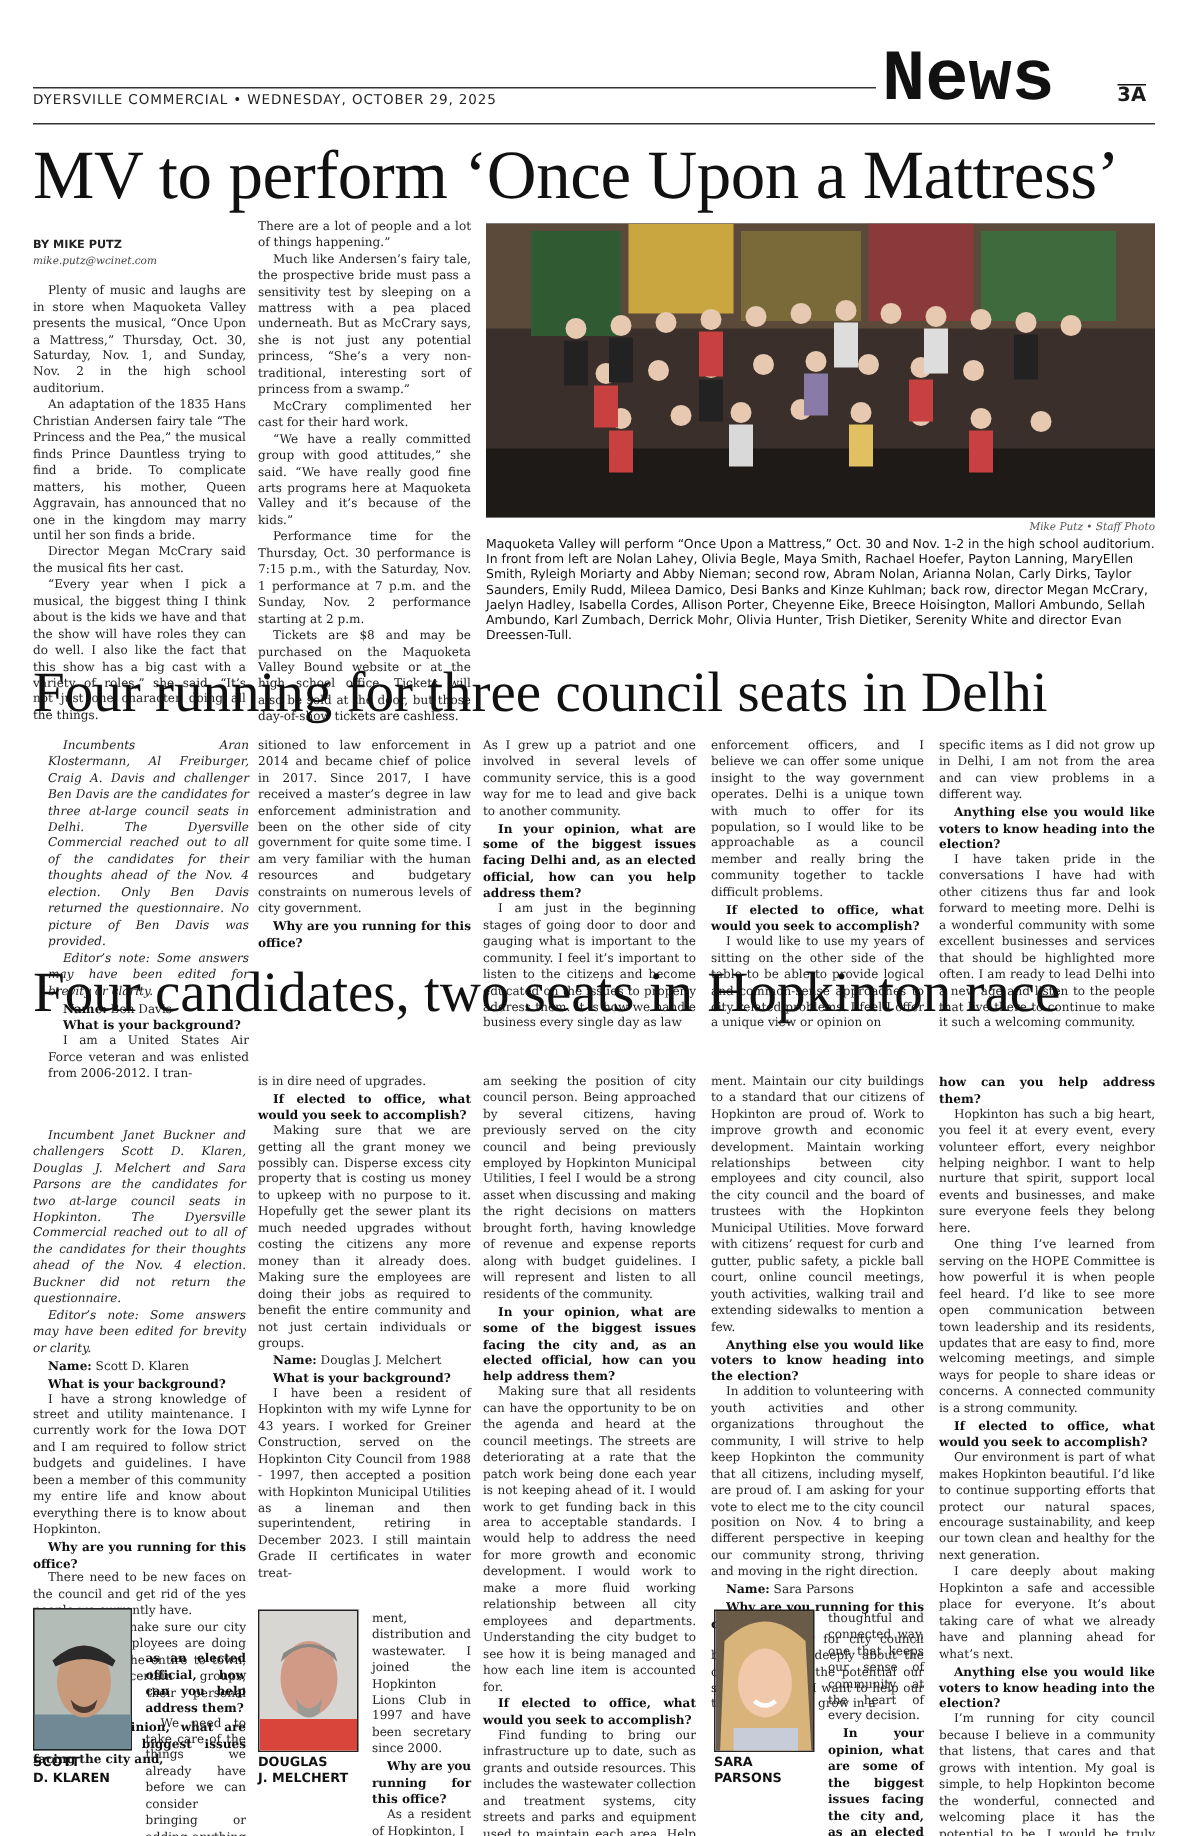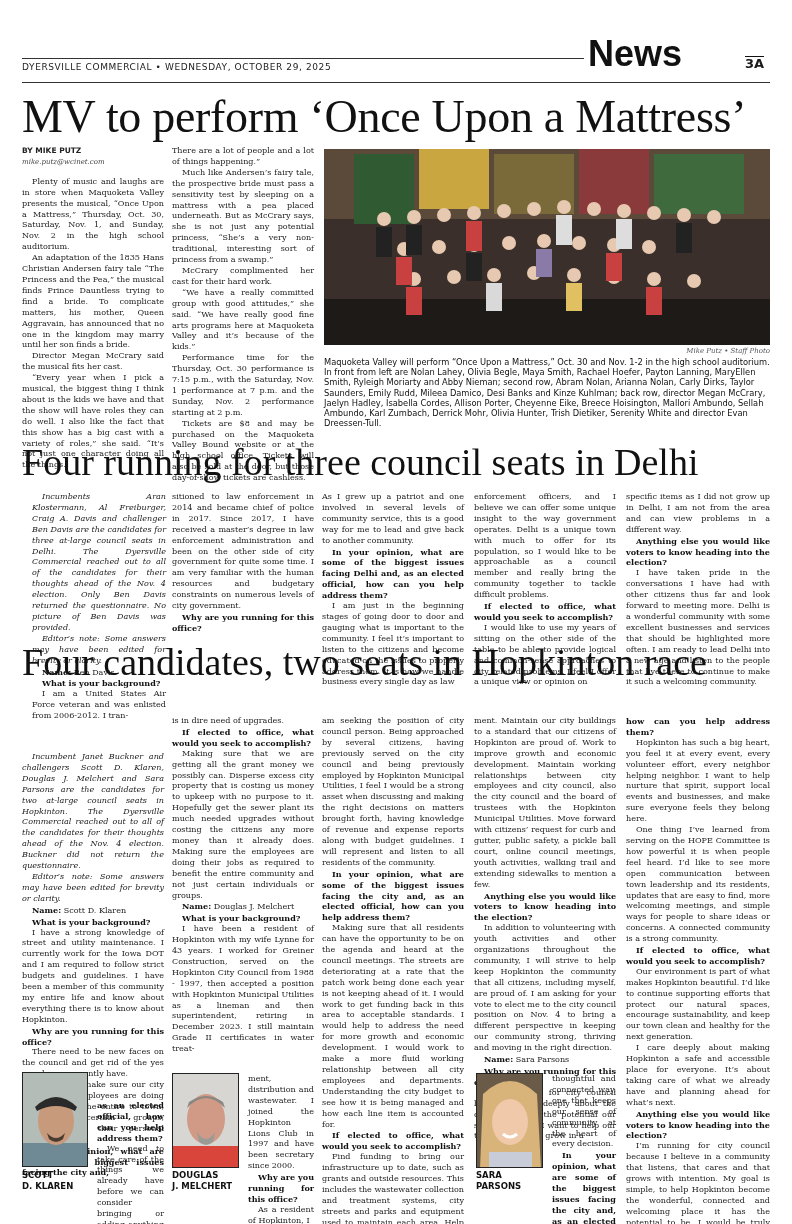--- a/index.html
+++ b/index.html
@@ -1,35 +1,35 @@
 <!DOCTYPE html>
 <html><head>
 <meta charset="utf-8">
 <style>
   * { box-sizing: border-box; margin: 0; padding: 0; }
   body { width: 792px; height: 1224px; background: #fff; color: #1a1a1a; position: relative; overflow: hidden; font-family: "DejaVu Serif", serif; }
   .masthead { position: absolute; left: 22px; top: 36px; width: 748px; height: 42px; }
   .masthead .rule-top { position: absolute; left: 0; top: 22px; width: 562px; border-top: 1px solid #333; }
   .masthead .paper { position: absolute; left: 0; top: 26px; font-family: "DejaVu Sans", sans-serif; font-size: 9px; letter-spacing: 0.6px; color: #222; }
-  .masthead .section { position: absolute; left: 566px; top: -6px; font-family: Liberation Sans, sans-serif; font-weight: bold; font-size: 36px; line-height: 48px; color: #111; }
+  .masthead .section { position: absolute; left: 566px; top: -6px; font-family: Liberation Mono, monospace; font-weight: bold; font-size: 48px; line-height: 48px; color: #111; }
   .masthead .page { position: absolute; right: 6px; top: 20px; font-family: "DejaVu Sans", sans-serif; font-weight: bold; font-size: 13px; border-top: 1.5px solid #111; line-height: 14px; }
   .masthead .rule-bottom { position: absolute; left: 0; top: 46px; width: 748px; border-top: 1px solid #333; }
 
   .headline { position: absolute; left: 22px; font-family: Liberation Serif, serif; color: #111; white-space: nowrap; }
   .h1 { top: 90px; font-size: 46px; letter-spacing: -0.3px; }
   .h2 { top: 440px; font-size: 38px; left: 22px; }
   .h3 { top: 640px; font-size: 38px; left: 22px; }
 
   .col { position: absolute; font-size: 8.05px; line-height: 10.9px; text-align: justify; hyphens: manual; color: #222; }
   .col p { text-indent: 10px; }
   .col p.noind { text-indent: 0; }
   .col .q { font-weight: bold; text-indent: 10px; color: #111; }
   .col .it { font-style: italic; }
   .col b { color: #111; }
-  .byline { font-family: "DejaVu Sans", sans-serif; font-weight: bold; font-size: 7.5px; text-indent: 0 !important; }
+  .byline { font-family: "DejaVu Sans", sans-serif; font-weight: bold; font-size: 7.5px; text-indent: 0 !important; margin-top: 12px; }
   .email { font-style: italic; font-size: 7px; color: #444; text-indent: 0 !important; margin-bottom: 9px; }
 
   .photo-main { position: absolute; left: 324px; top: 149px; width: 446px; height: 196px; overflow: hidden; background: #2a2422; }
   .photo-credit { position: absolute; left: 600px; top: 347px; width: 170px; text-align: right; font-style: italic; font-size: 7px; color: #555; }
   .caption { position: absolute; left: 324px; top: 357px; width: 446px; font-family: "DejaVu Sans", sans-serif; font-size: 8.3px; line-height: 10.2px; color: #111; }
 
   .mug { position: absolute; border: 1px solid #222; overflow: hidden; }
   .mug-name { position: absolute; font-family: "DejaVu Sans", sans-serif; font-weight: bold; font-size: 8.5px; line-height: 10.5px; color: #111; }
 </style>
 </head>

